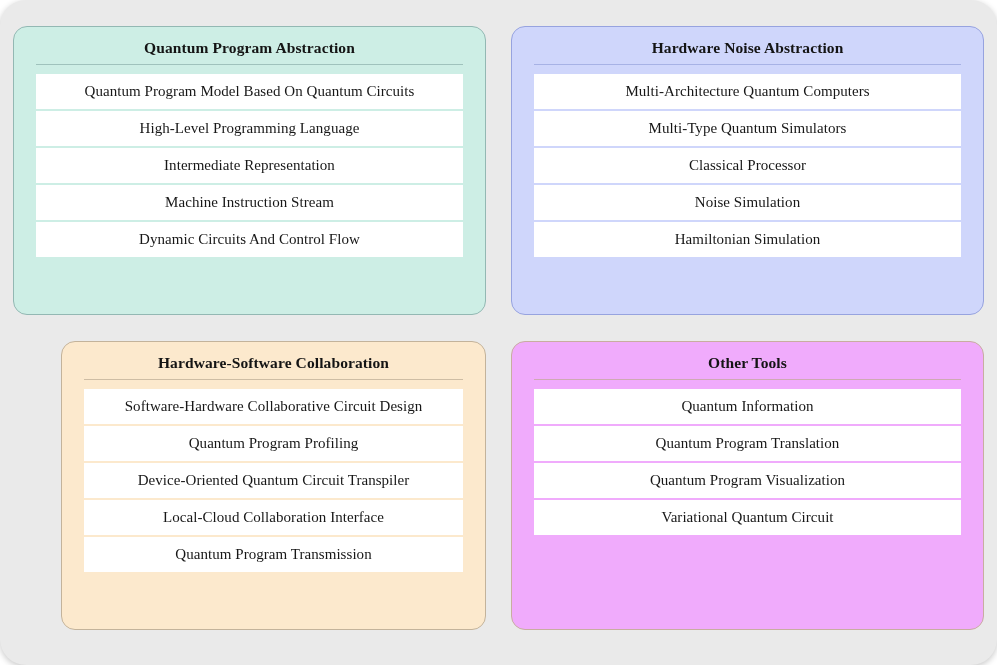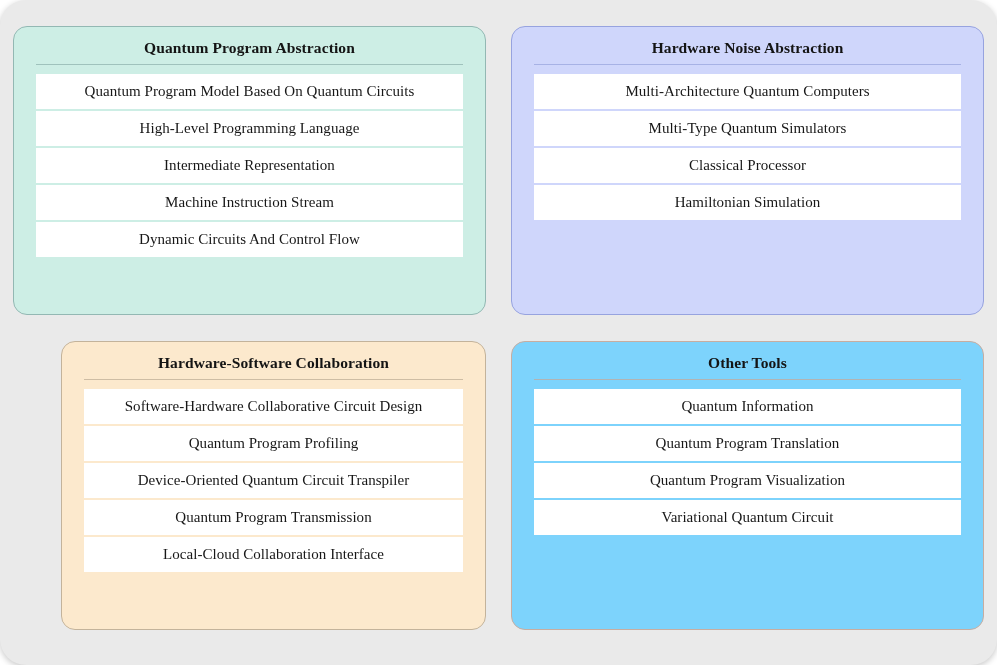--- a/index.html
+++ b/index.html
@@ -87,21 +87,21 @@
   
   .panel.teal   { background: #cdeee5; border-color: #93b8b3; }
   .panel.teal   .panel-divider { background: #8fb3ae; }
 
   .panel.blue   { background: #cfd6fb; border-color: #97a3df; }
   .panel.blue   .panel-divider { background: #9aa5de; }
 
   .panel.cream  { background: #fce9cd; border-color: #c3b39b; margin-left: 48px; }
   .panel.cream  .panel-divider { background: #bfae96; }
 
-  .panel.peach  { background: #7dd3fc; border-color: #c8ada0; }
+  .panel.peach  { background: #f0abfc; border-color: #c8ada0; }
   .panel.peach  .panel-divider { background: #c3a89b; }
 </style>
 </head>
 <body>
 
 <div id="page">
   <div id="grid">
 
     <section class="panel teal">
       <div class="panel-title">Quantum Program Abstraction</div>
@@ -115,33 +115,34 @@
       </div>
     </section>
 
     <section class="panel blue">
       <div class="panel-title">Hardware Noise Abstraction</div>
       <div class="panel-divider"></div>
       <div class="item-list">
         <div class="item">Multi-Architecture Quantum Computers</div>
         <div class="item">Multi-Type Quantum Simulators</div>
         <div class="item">Classical Processor</div>
+        <div class="item">Noise Simulation</div>
         <div class="item">Hamiltonian Simulation</div>
       </div>
     </section>
 
     <section class="panel cream">
       <div class="panel-title">Hardware-Software Collaboration</div>
       <div class="panel-divider"></div>
       <div class="item-list">
         <div class="item">Software-Hardware Collaborative Circuit Design</div>
         <div class="item">Quantum Program Profiling</div>
         <div class="item">Device-Oriented Quantum Circuit Transpiler</div>
+        <div class="item">Local-Cloud Collaboration Interface</div>
         <div class="item">Quantum Program Transmission</div>
-        <div class="item">Local-Cloud Collaboration Interface</div>
       </div>
     </section>
 
     <section class="panel peach">
       <div class="panel-title">Other Tools</div>
       <div class="panel-divider"></div>
       <div class="item-list">
         <div class="item">Quantum Information</div>
         <div class="item">Quantum Program Translation</div>
         <div class="item">Quantum Program Visualization</div>

